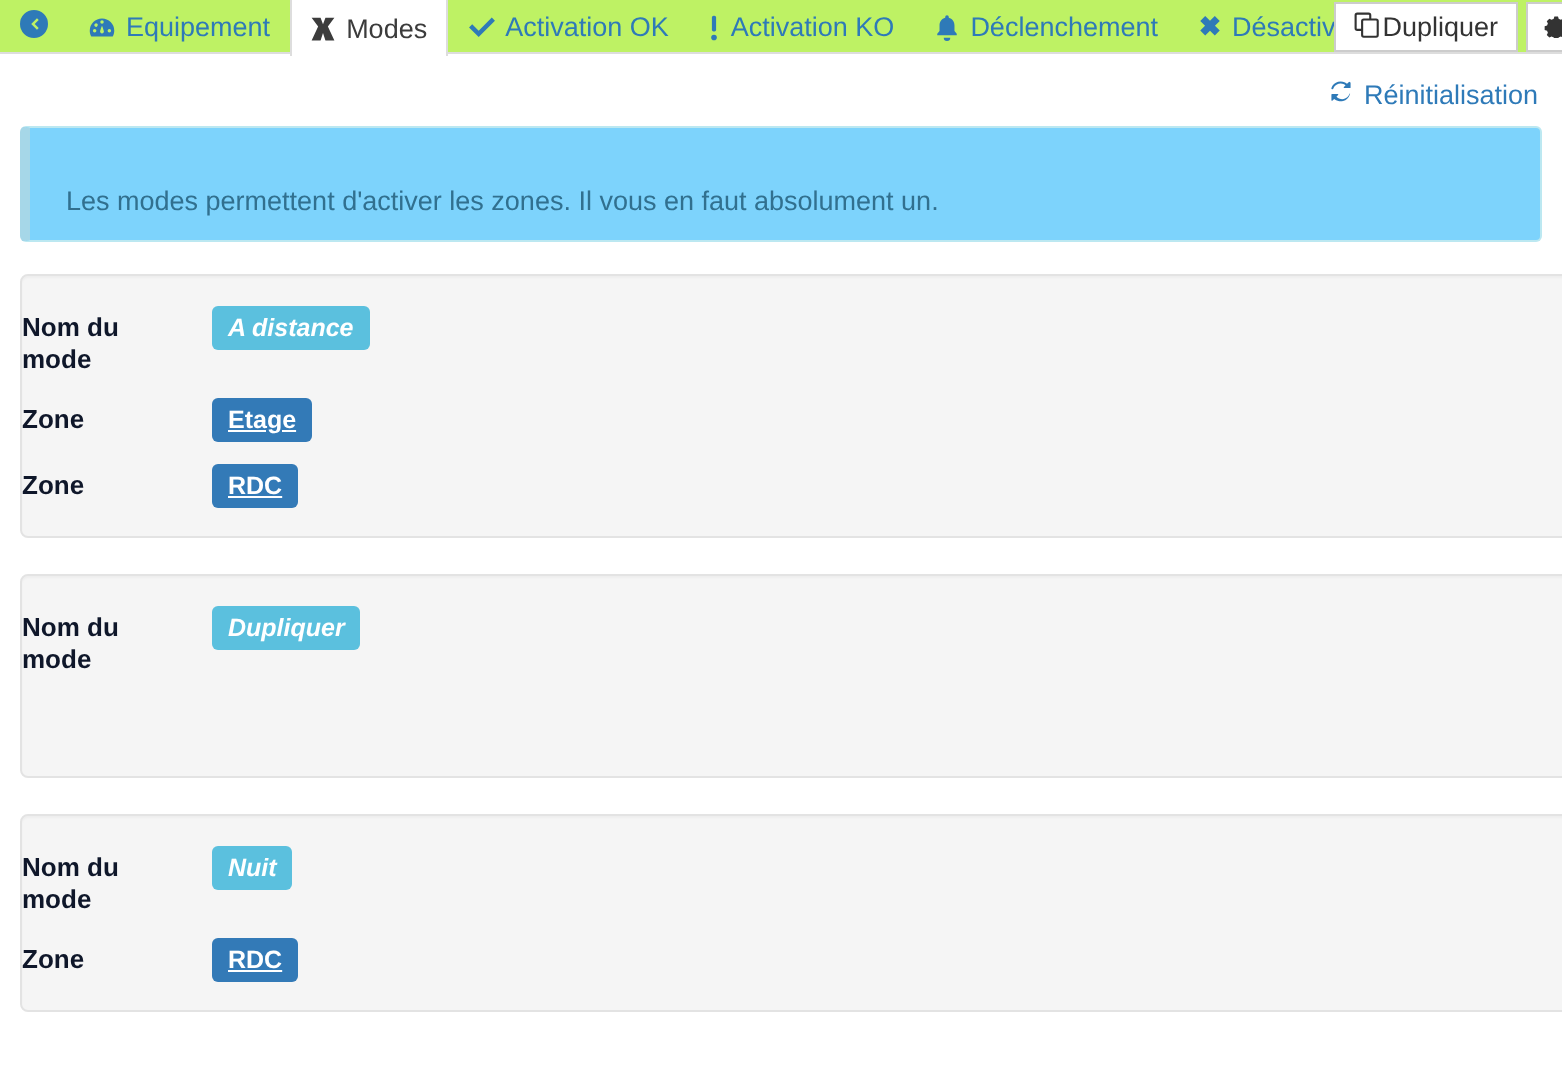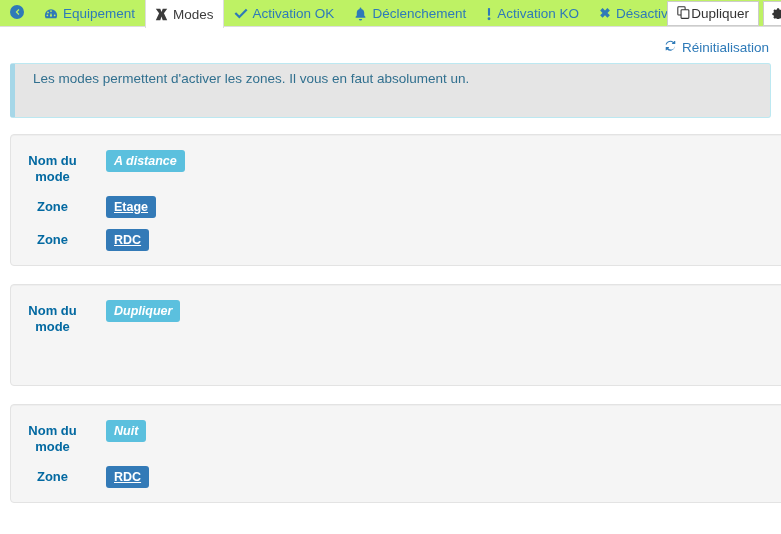--- a/index.html
+++ b/index.html
@@ -102,26 +102,26 @@
     gap: 5px;
     color: #2e7ab8;
     font-size: 13.5px;
     text-decoration: none;
     cursor: pointer;
   }
 
   
   .alert-info {
     margin: 8px 10px 0 10px;
-    background: #e5e5e5;
+    background: #7dd3fc;
     border: 1px solid #bce8f1;
     border-left: 5px solid #a6d7e8;
     border-radius: 3px;
     height: 55px;
-    padding: 6px 18px;
+    padding: 28px 18px;
     color: #31708f;
     font-size: 13.5px;
     line-height: 1.4;
   }
 
   
   .panels { margin-top: 16px; }
   .panel {
     margin: 0 0 18px 10px;
     background: #f5f5f5;
@@ -132,26 +132,26 @@
   }
   .form-row {
     display: flex;
     align-items: flex-start;
     margin-bottom: 10px;
   }
   .form-row:last-child { margin-bottom: 0; }
   .row-label {
     width: 95px;
     flex: 0 0 95px;
-    text-align: center;
+    text-align: left;
     padding-right: 12px;
     padding-top: 4px;
     font-weight: bold;
     font-size: 13px;
-    color: #0369a1;
+    color: #0f172a;
     line-height: 16px;
   }
   .row-value { flex: 1 1 auto; padding-top: 1px; }
   .badge-label {
     display: inline-block;
     padding: 4px 8px 4px 8px;
     border-radius: 3px;
     color: #ffffff;
     font-weight: bold;
     font-size: 12.5px;
@@ -198,35 +198,35 @@
       <span class="ico">
         <svg width="14" height="14" viewBox="0 0 16 16" fill="currentColor">
           <path d="M6.1 13.2L0.6 7.7l1.8-1.8 3.7 3.7L13.6 2l1.8 1.8z"></path>
         </svg>
       </span>
       <span>Activation OK</span>
     </div>
 
     <div class="nav-item">
       <span class="ico">
-        <svg width="13" height="14" viewBox="0 0 16 16" fill="currentColor">
-          <path d="M8 16a2 2 0 002-2H6a2 2 0 002 2zm6-4.5l-1.4-1.6V6.4c0-2.3-1.4-4.2-3.5-4.7v-.5a1.1 1.1 0 10-2.2 0v.5C4.8 2.2 3.4 4.1 3.4 6.4v3.5L2 11.5v1h12z"></path>
-        </svg>
-      </span>
-      <span>Déclenchement</span>
-    </div>
-
-    <div class="nav-item">
-      <span class="ico">
         <svg width="6" height="14" viewBox="0 0 6 16" fill="currentColor">
           <rect x="1.8" y="1" width="2.4" height="9" rx="1"></rect>
             <circle cx="3" cy="13.4" r="1.6"></circle>
         </svg>
       </span>
       <span>Activation KO</span>
+    </div>
+
+    <div class="nav-item">
+      <span class="ico">
+        <svg width="13" height="14" viewBox="0 0 16 16" fill="currentColor">
+          <path d="M8 16a2 2 0 002-2H6a2 2 0 002 2zm6-4.5l-1.4-1.6V6.4c0-2.3-1.4-4.2-3.5-4.7v-.5a1.1 1.1 0 10-2.2 0v.5C4.8 2.2 3.4 4.1 3.4 6.4v3.5L2 11.5v1h12z"></path>
+        </svg>
+      </span>
+      <span>Déclenchement</span>
     </div>
 
     <div class="nav-item">
       <span class="ico">
         <svg width="12" height="12" viewBox="0 0 16 16" fill="currentColor">
           <path d="M14.5 3.3L11.2 0 8 3.2 4.8 0 1.5 3.3 4.7 6.5 1.5 9.7l3.3 3.3L8 9.8l3.2 3.2 3.3-3.3-3.2-3.2z"></path>
         </svg>
       </span>
       <span>Désactivation OK</span>
     </div>

